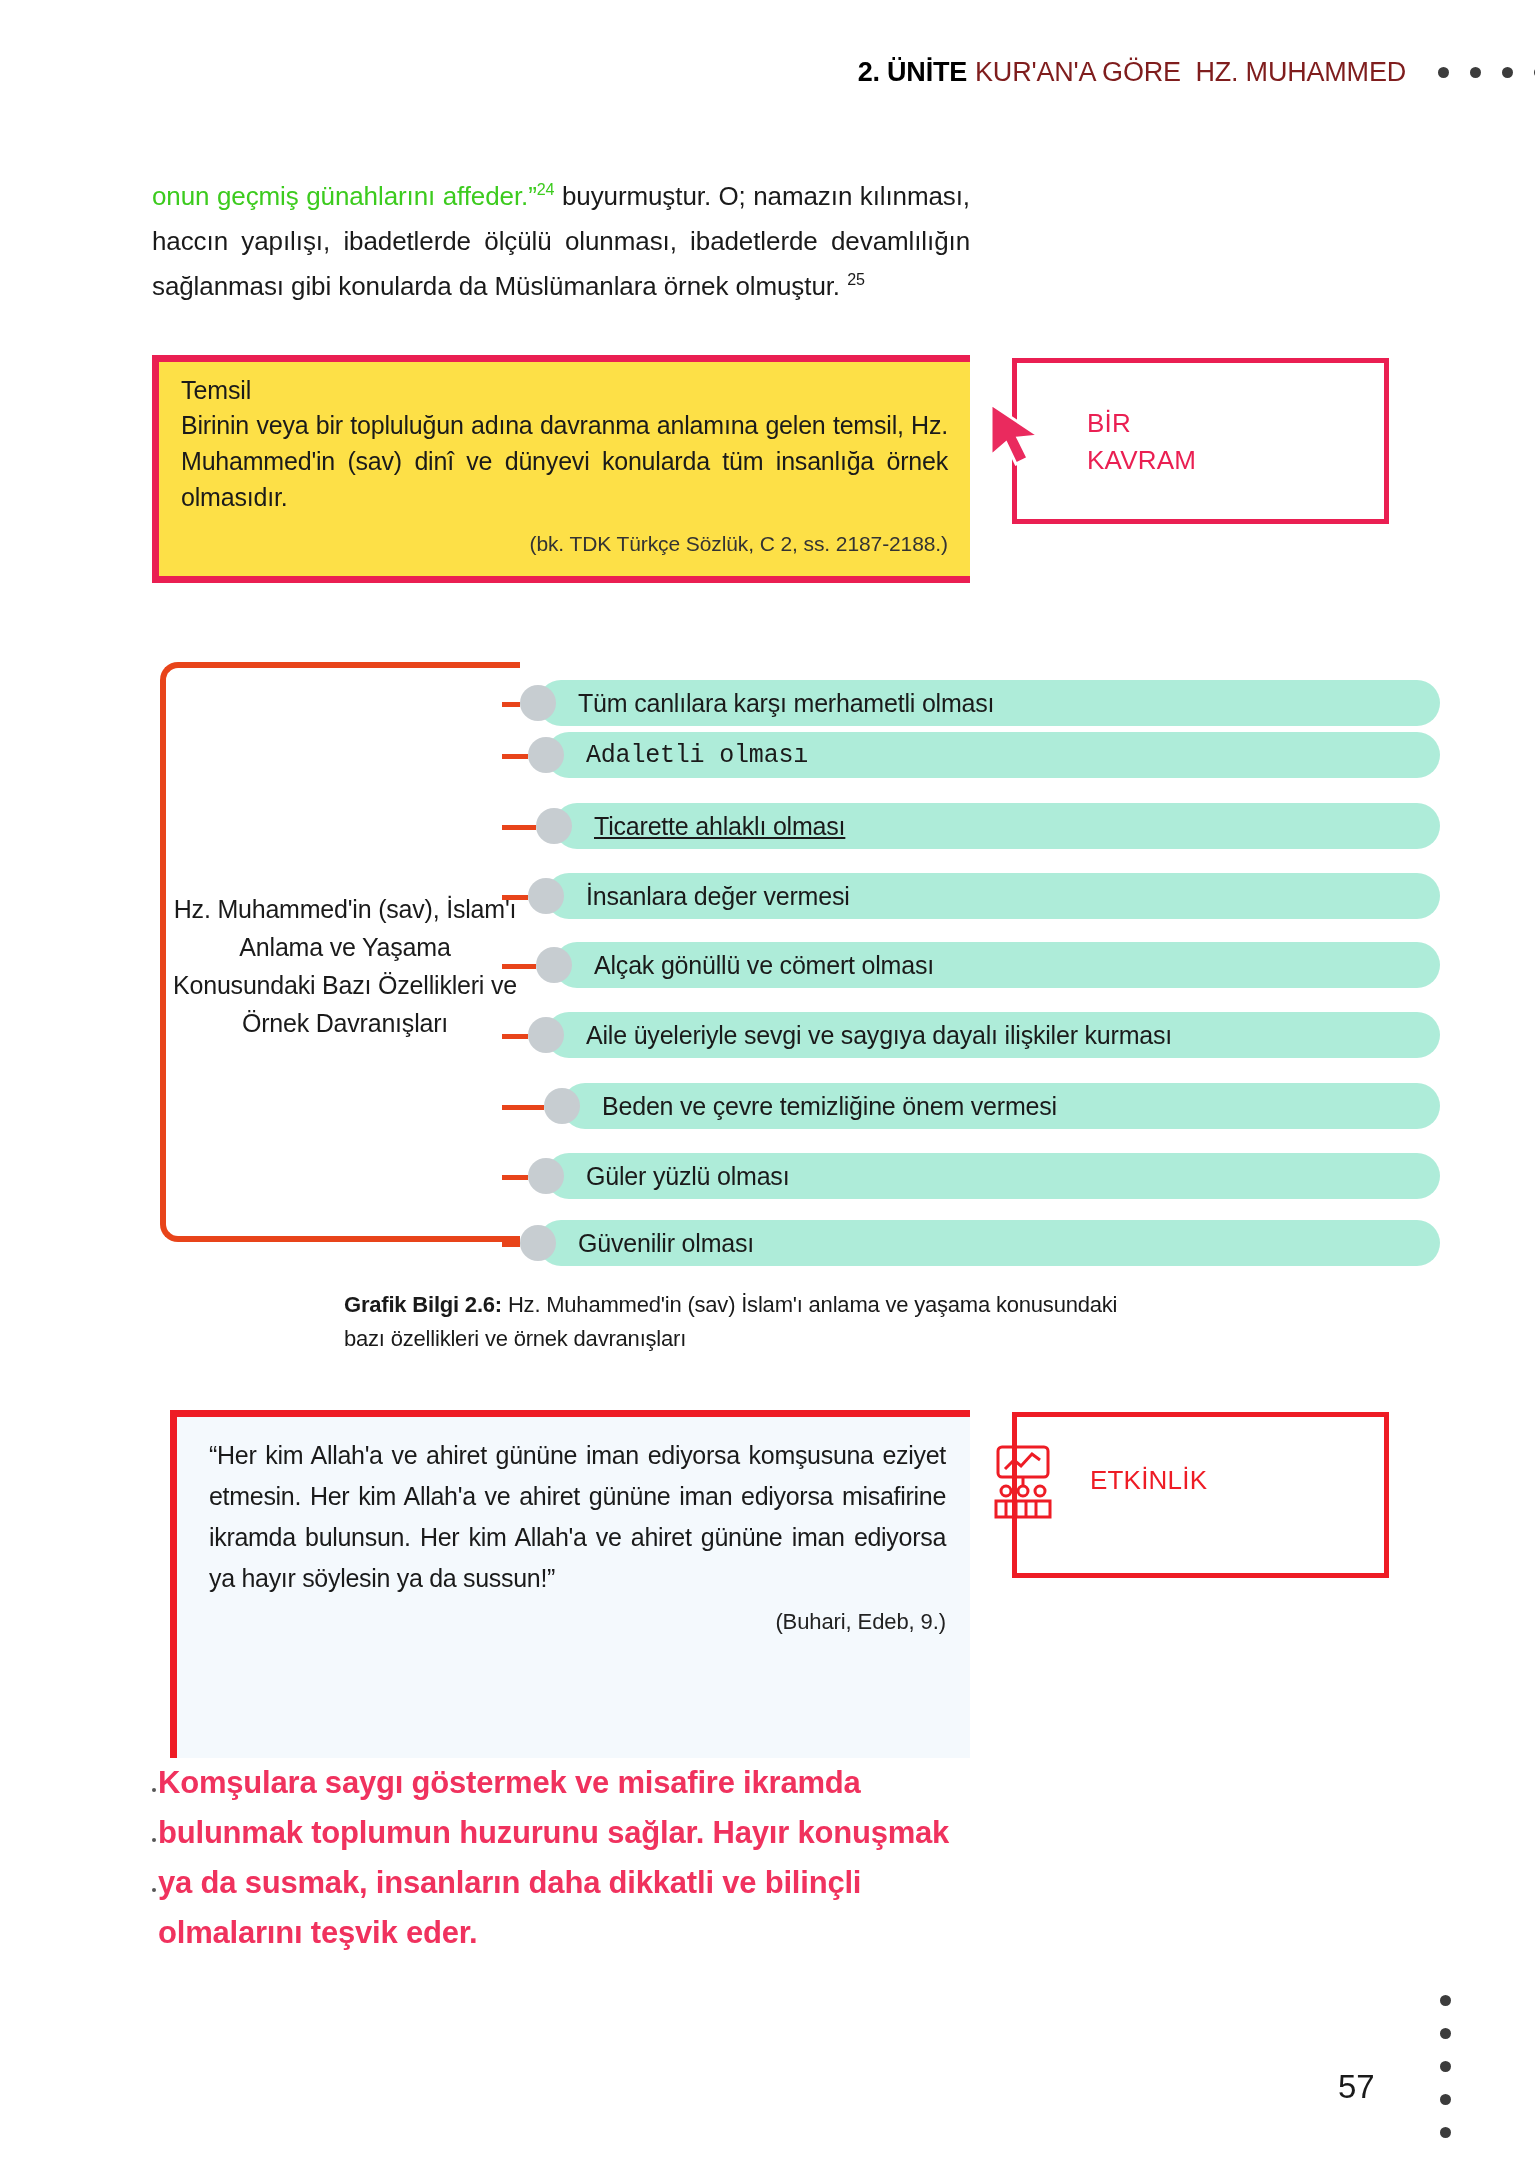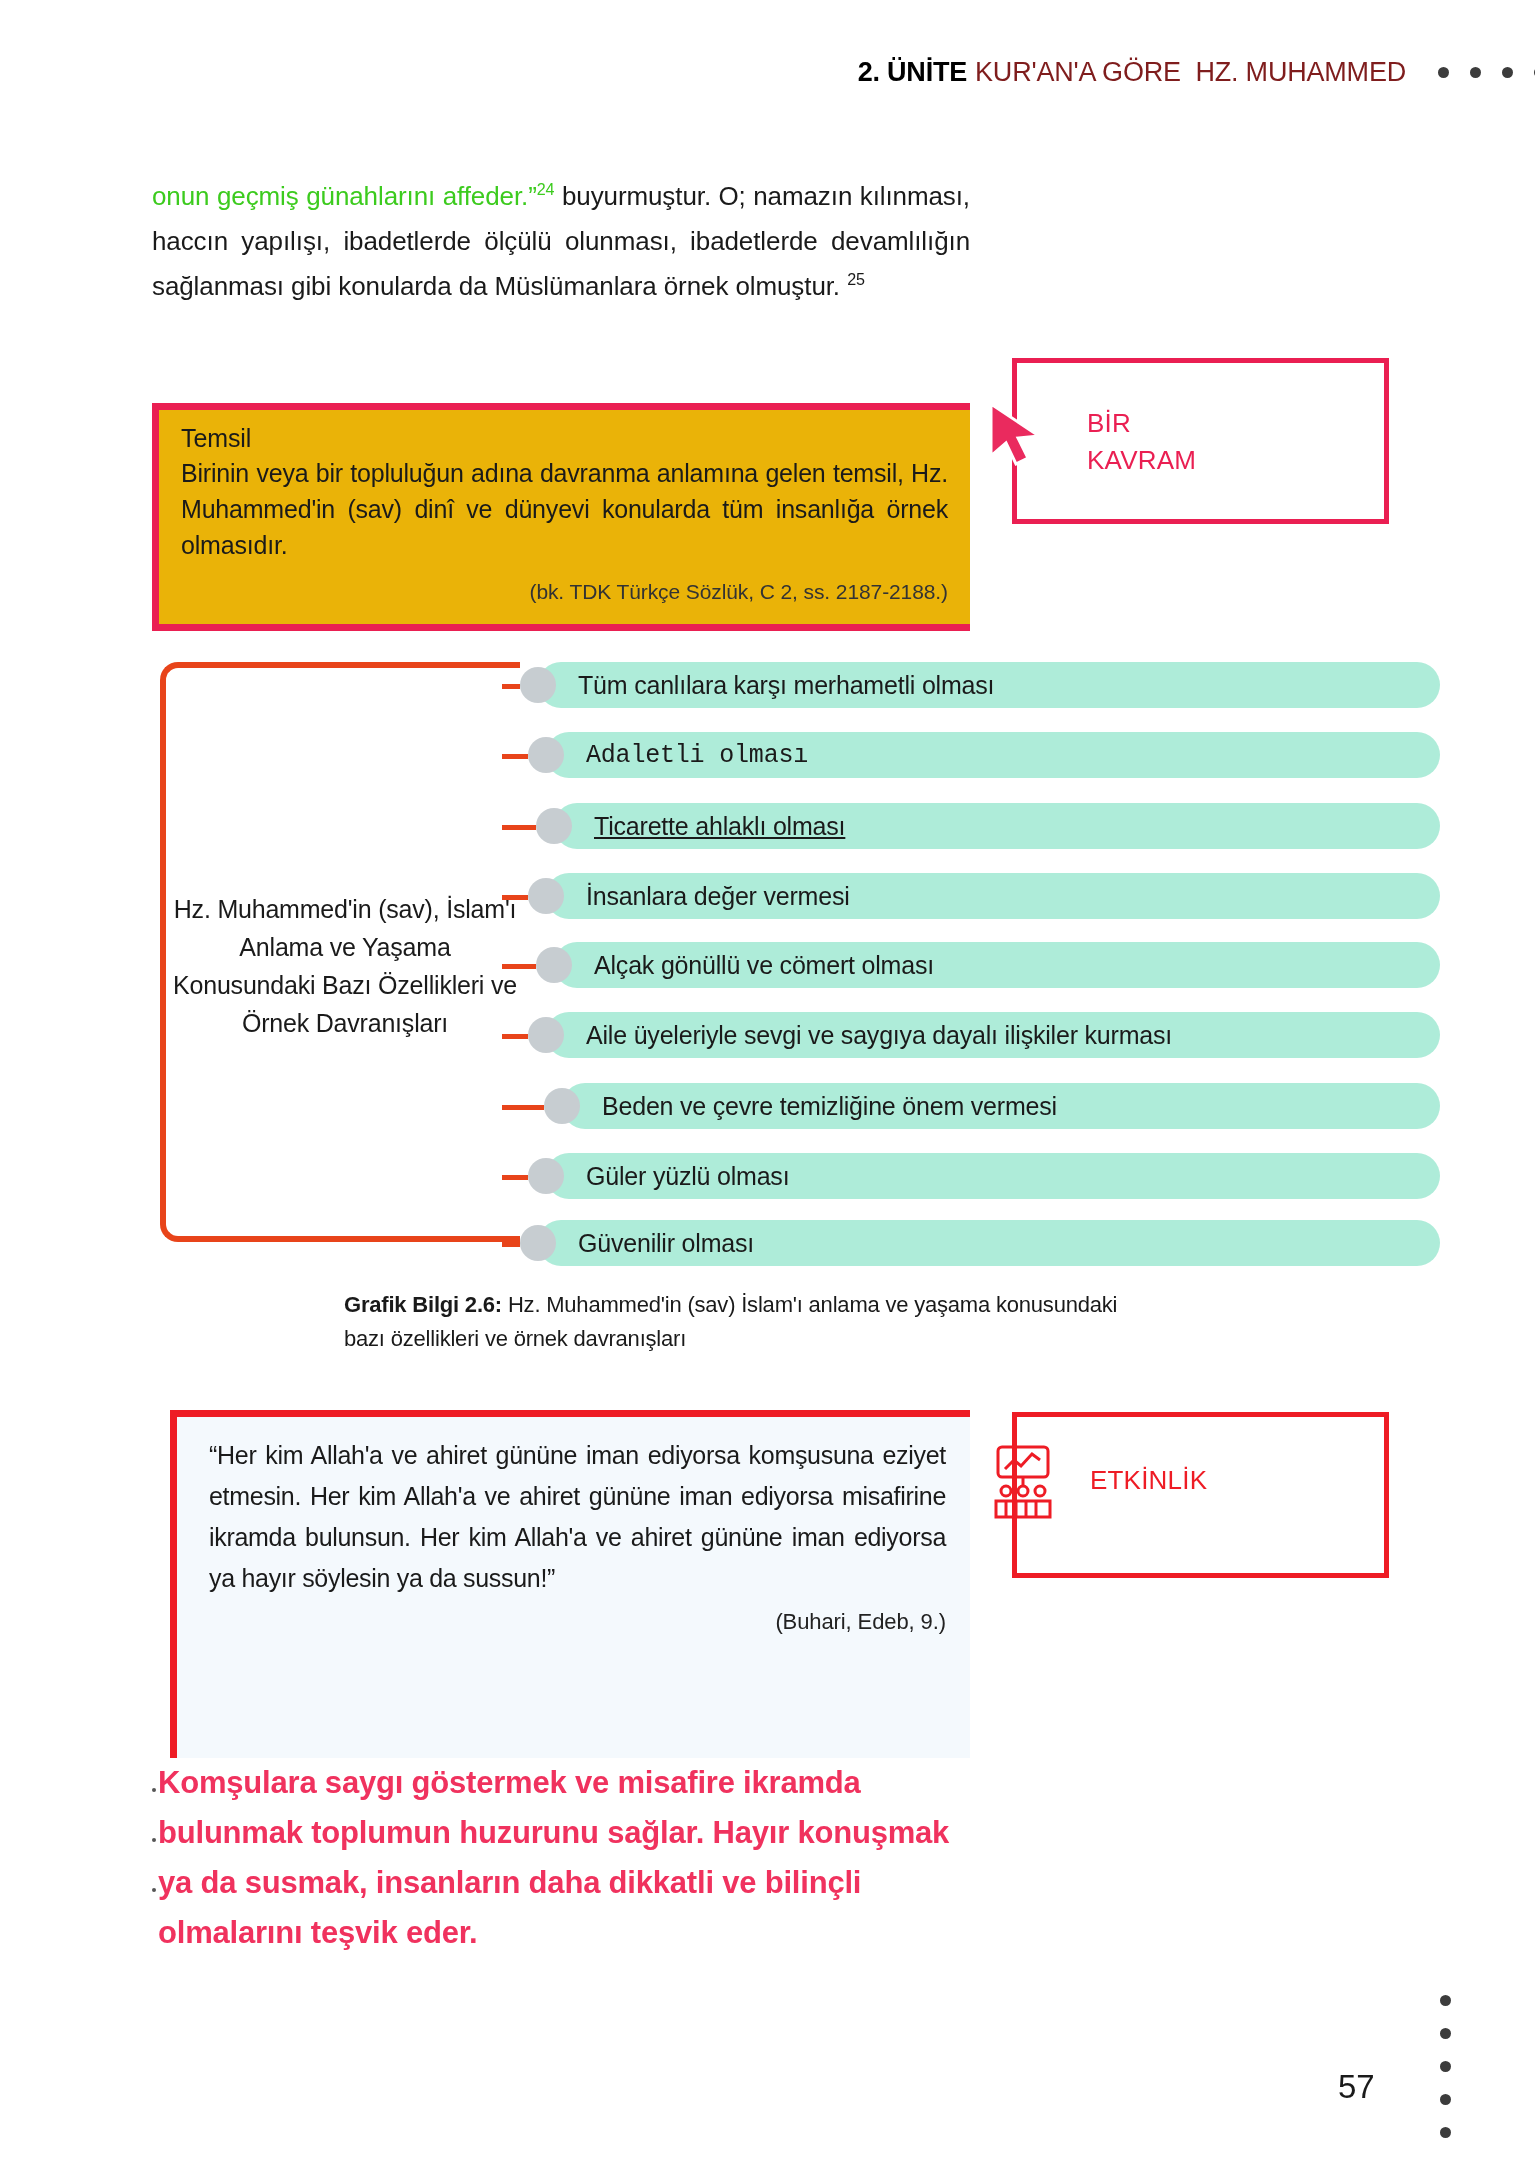--- a/index.html
+++ b/index.html
@@ -80,28 +80,27 @@
     line-height: 0;
   }
 
   
   .temsil-box {
     position: absolute;
     left: 152px;
     top: 355px;
     width: 818px;
     min-height: 228px;
-    background: #eab308;
+    background: #fde047;
     border-left: 7px solid #ea1f52;
     border-top: 7px solid #ea1f52;
     border-bottom: 7px solid #ea1f52;
     border-right: 0;
     box-sizing: border-box;
     padding: 14px 22px 12px 22px;
-    margin-top: 48px;
   }
   .temsil-title {
     font-size: 25px;
     color: #1a1a1a;
     margin-bottom: 2px;
     letter-spacing: -0.1px;
   }
   .temsil-body {
     font-size: 25px;
     line-height: 36px;
@@ -382,21 +381,21 @@
 </svg>
 <div class="kavram-label">
   <div>BİR</div>
   <div>KAVRAM</div>
 </div>
 
 <div class="diagram">
   <div class="diagram-bracket"></div>
   <div class="diagram-root-label">Hz. Muhammed'in (sav), İslam'ı Anlama ve Yaşama Konusundaki Bazı Özellikleri ve Örnek Davranışları</div>
   <div id="pill-container">
-      <div class="pill-row" style="top: 22px; align-items: center;">
+      <div class="pill-row" style="top: 40px; align-items: center;">
         <div class="pill-connector" style="width: 18px; left: -18px;"></div>
         <div style="width: 0px; flex: 0 0 auto;"></div>
         <div class="pill-dot"></div>
         <div class="pill" style="width: 902px;">Tüm canlılara karşı merhametli olması</div>
       </div>
       <div class="pill-row" style="top: 92px;">
         <div class="pill-connector" style="width: 26px; left: -18px;"></div>
         <div style="width: 8px; flex: 0 0 auto;"></div>
         <div class="pill-dot"></div>
         <div class="pill" style="width: 894px; font-family: Liberation Mono, monospace;">Adaletli olması</div>

